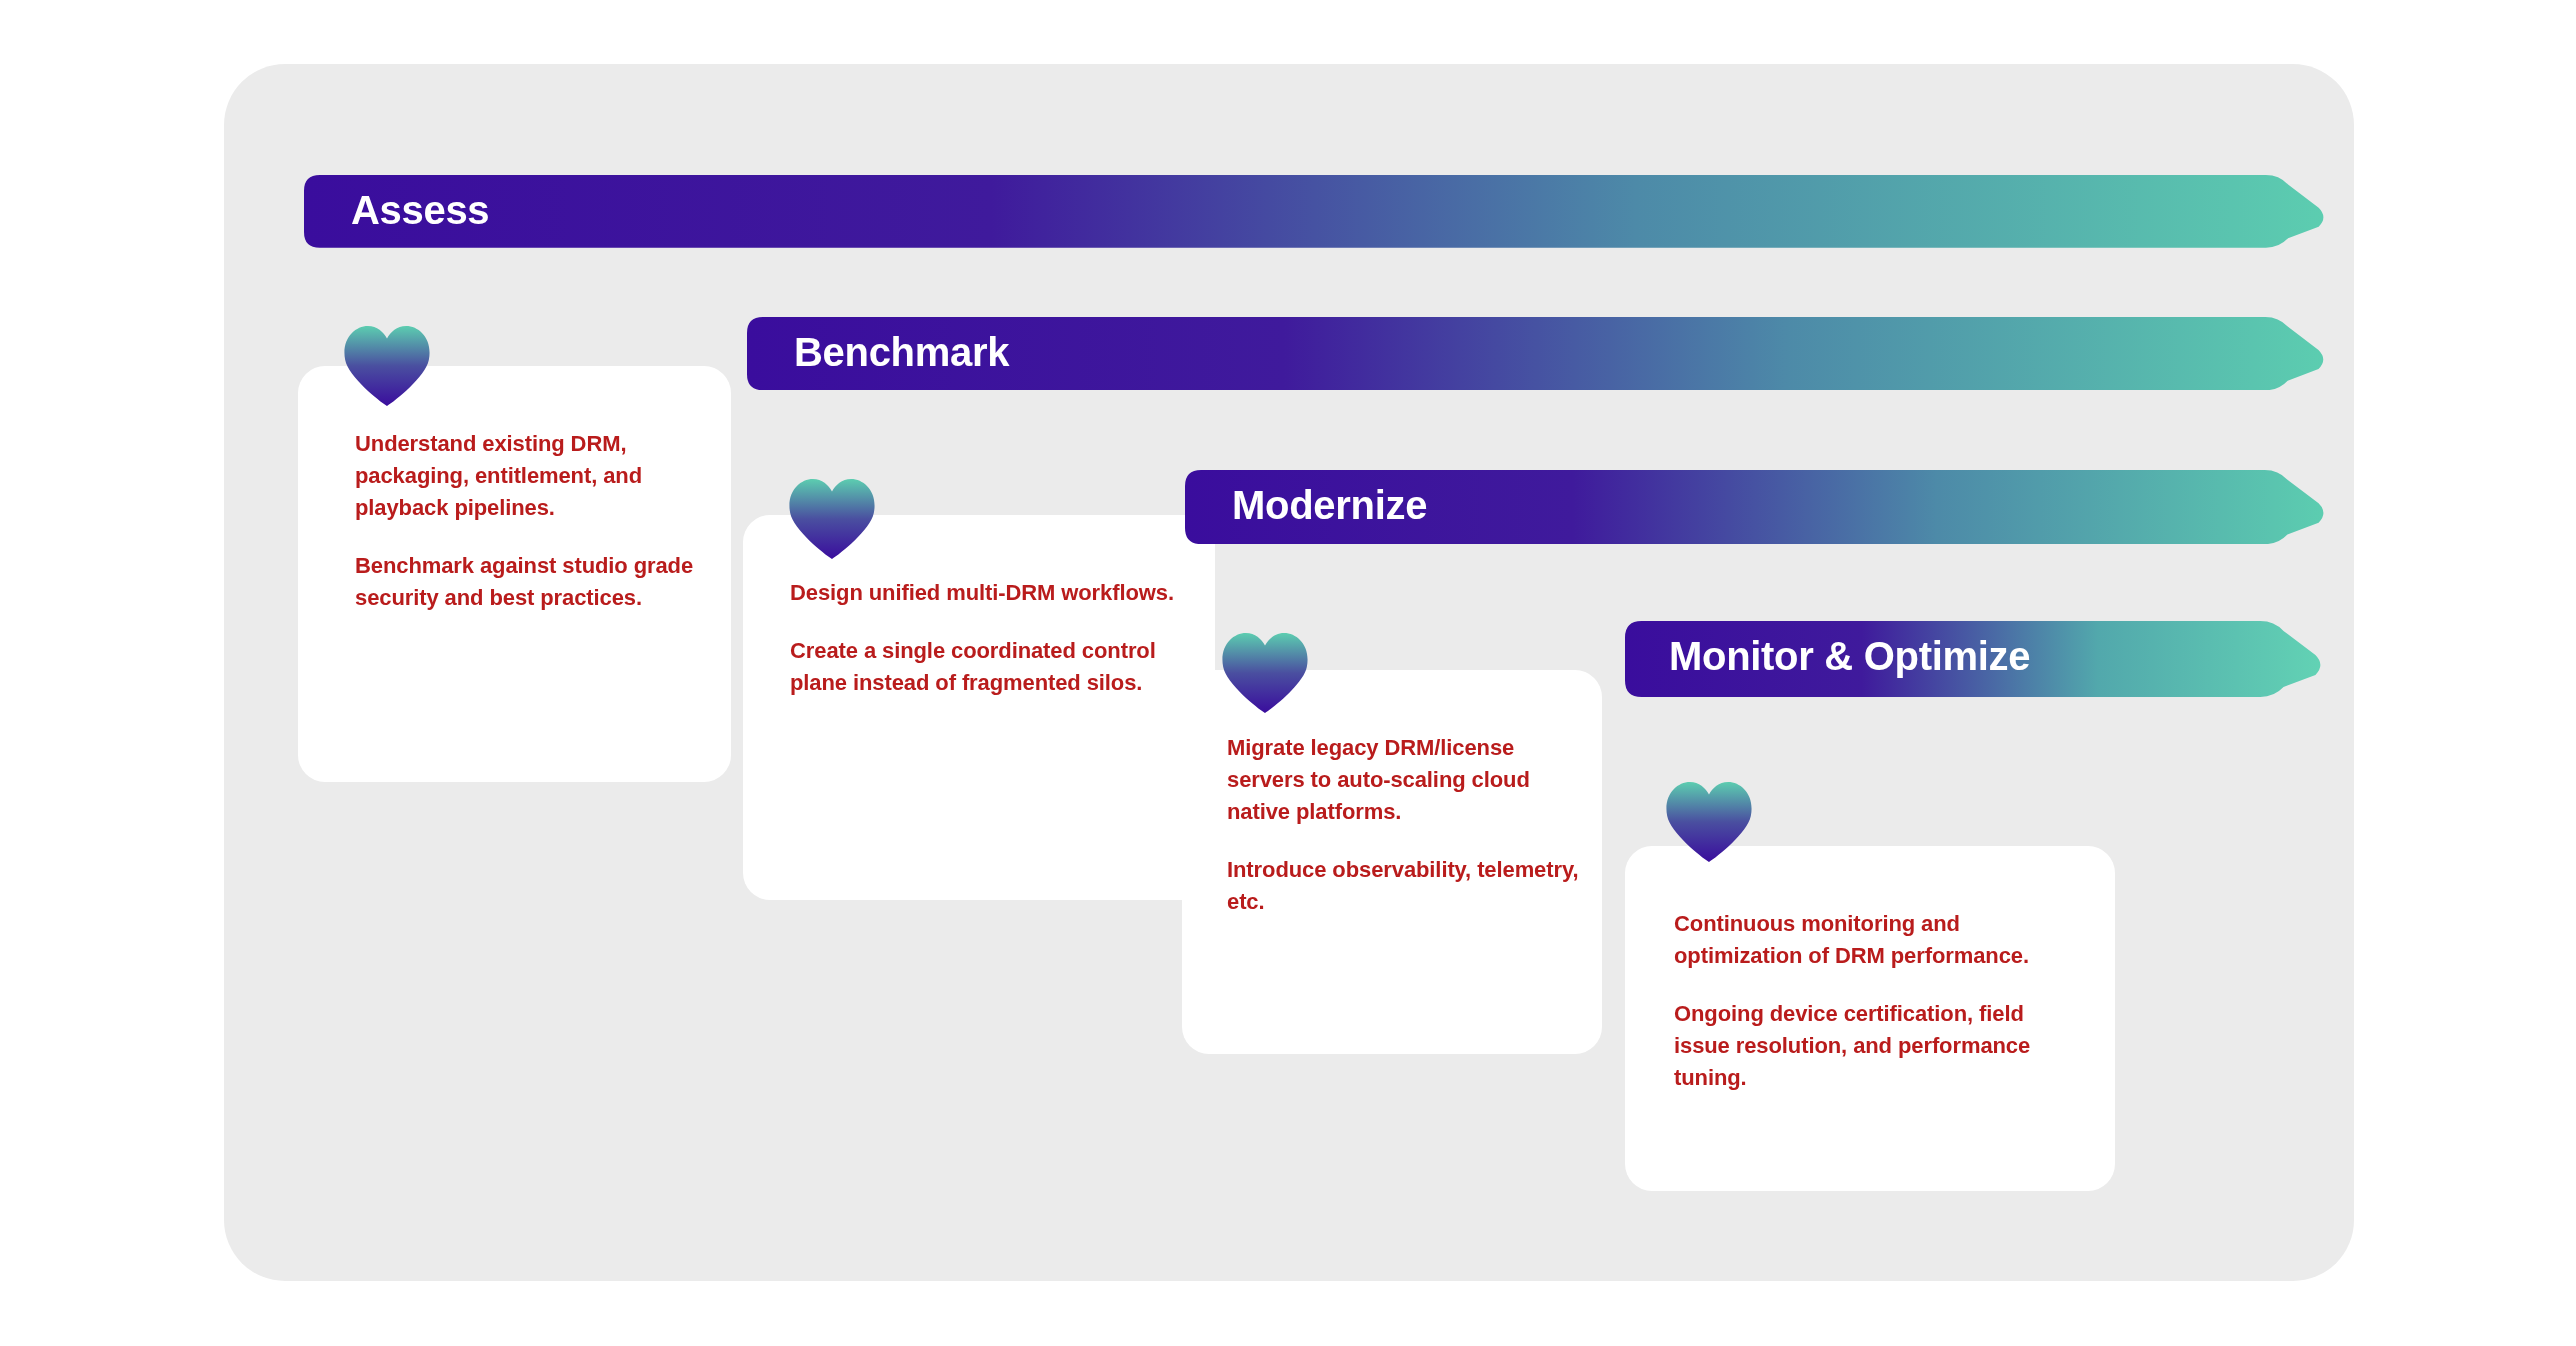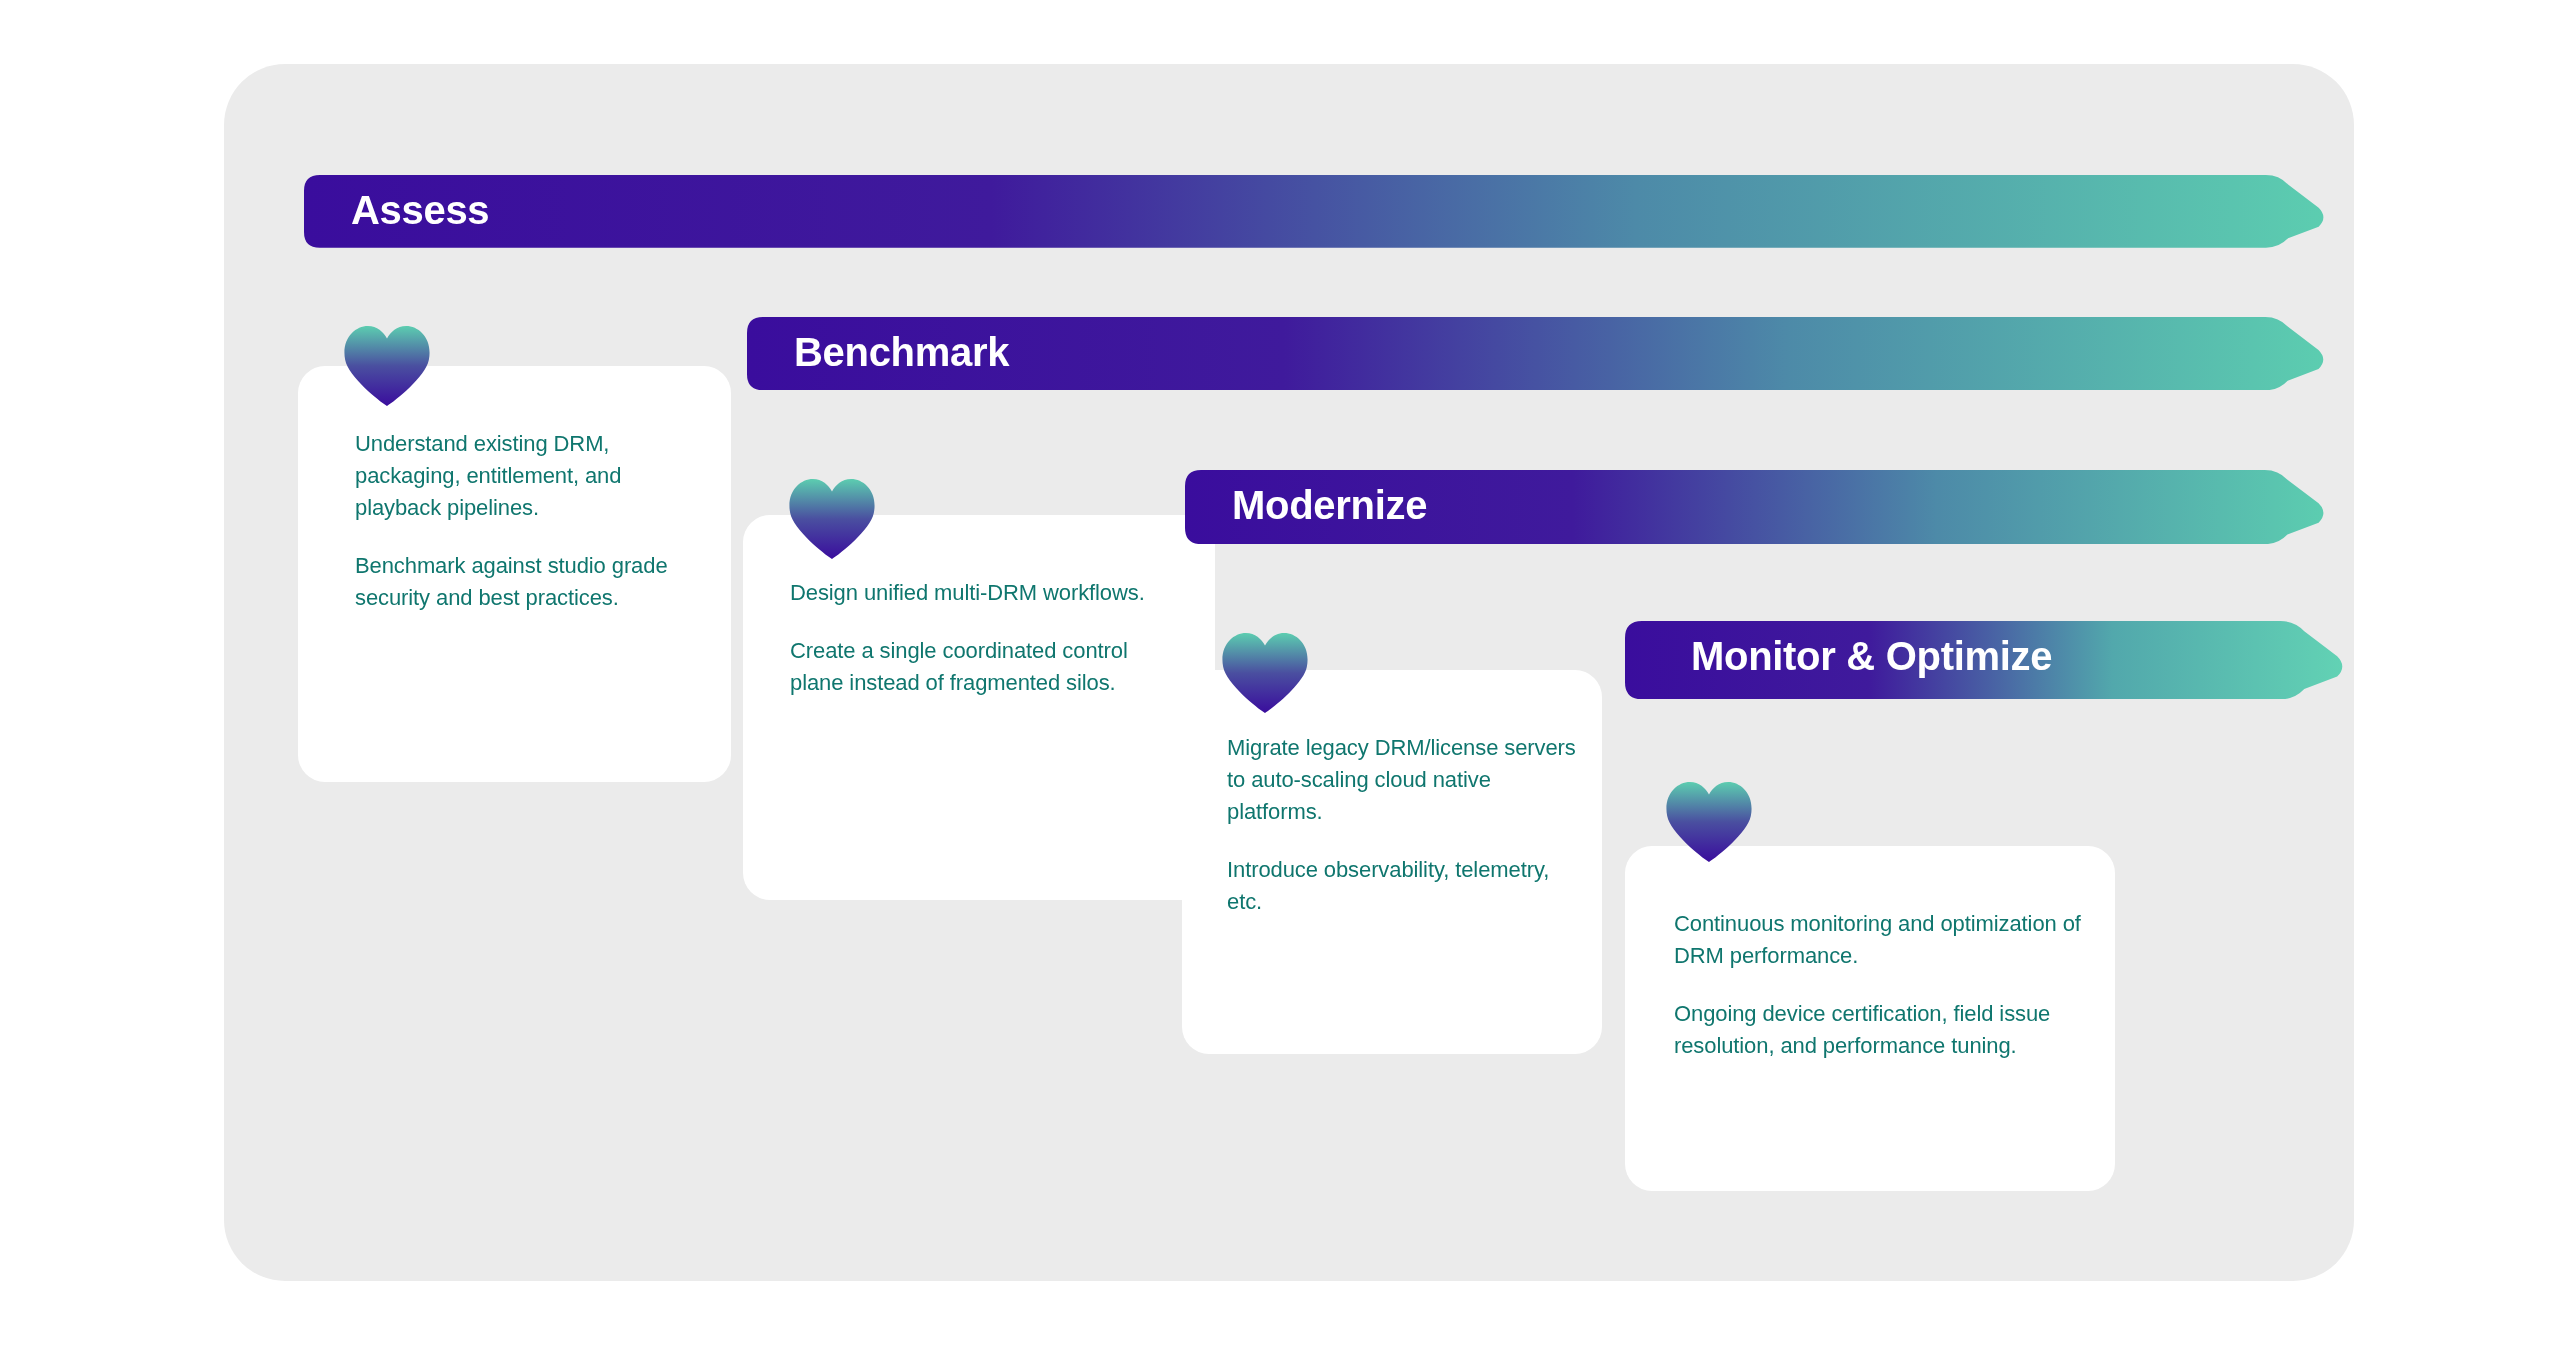--- a/index.html
+++ b/index.html
@@ -56,23 +56,23 @@
   .card {
     position: absolute;
     background: #ffffff;
     border-radius: 27px;
     box-sizing: border-box;
   }
   .card-body {
     position: absolute;
     left: 0;
     right: 0;
-    color: #0f766e;
+    color: #b91c1c;
     font-size: 22px;
-    font-weight: normal;
+    font-weight: bold;
     line-height: 1.46;
     letter-spacing: -0.1px;
   }
   .card-para { margin: 0; }
   .card-para + .card-para { margin-top: 26px; }
 
   
   .marker {
     position: absolute;
     z-index: 5;
@@ -184,21 +184,21 @@
     </svg>
   </div>
 
   <div class="card" style="left:1182px; top:670px; width:420px; height:384px;">
     <div class="card-body" style="left:45px; right:18px; top:62px;">
       <p class="card-para">Migrate legacy DRM/license servers to auto-scaling cloud native platforms.</p>
       <p class="card-para">Introduce observability, telemetry, etc.</p>
     </div>
   </div>
 
-  <div class="banner" style="left:1625px; top:621px; width:652px; height:71px; padding-left:66px;">
+  <div class="banner" style="left:1625px; top:621px; width:652px; height:71px; padding-left:44px;">
     <svg class="banner-shape" viewBox="0 0 1265 138" preserveAspectRatio="none">
       <defs>
         <linearGradient id="bg4" x1="0" y1="0" x2="1" y2="0">
           <stop offset="0" stop-color="#3a0d9d"></stop>
           <stop offset="0.34" stop-color="#3f1a9c"></stop>
           <stop offset="0.68" stop-color="#52a8ac"></stop>
           <stop offset="1" stop-color="#62d2b4"></stop>
         </linearGradient>
       </defs>
       <path d="M 30 0 L 1155 0 Q 1180 0 1197 18 L 1255 62 Q 1273 80 1255 98 L 1197 120 Q 1180 138 1155 138 L 30 138 Q 0 138 0 108 L 0 30 Q 0 0 30 0 Z" fill="url(#bg4)"></path>

